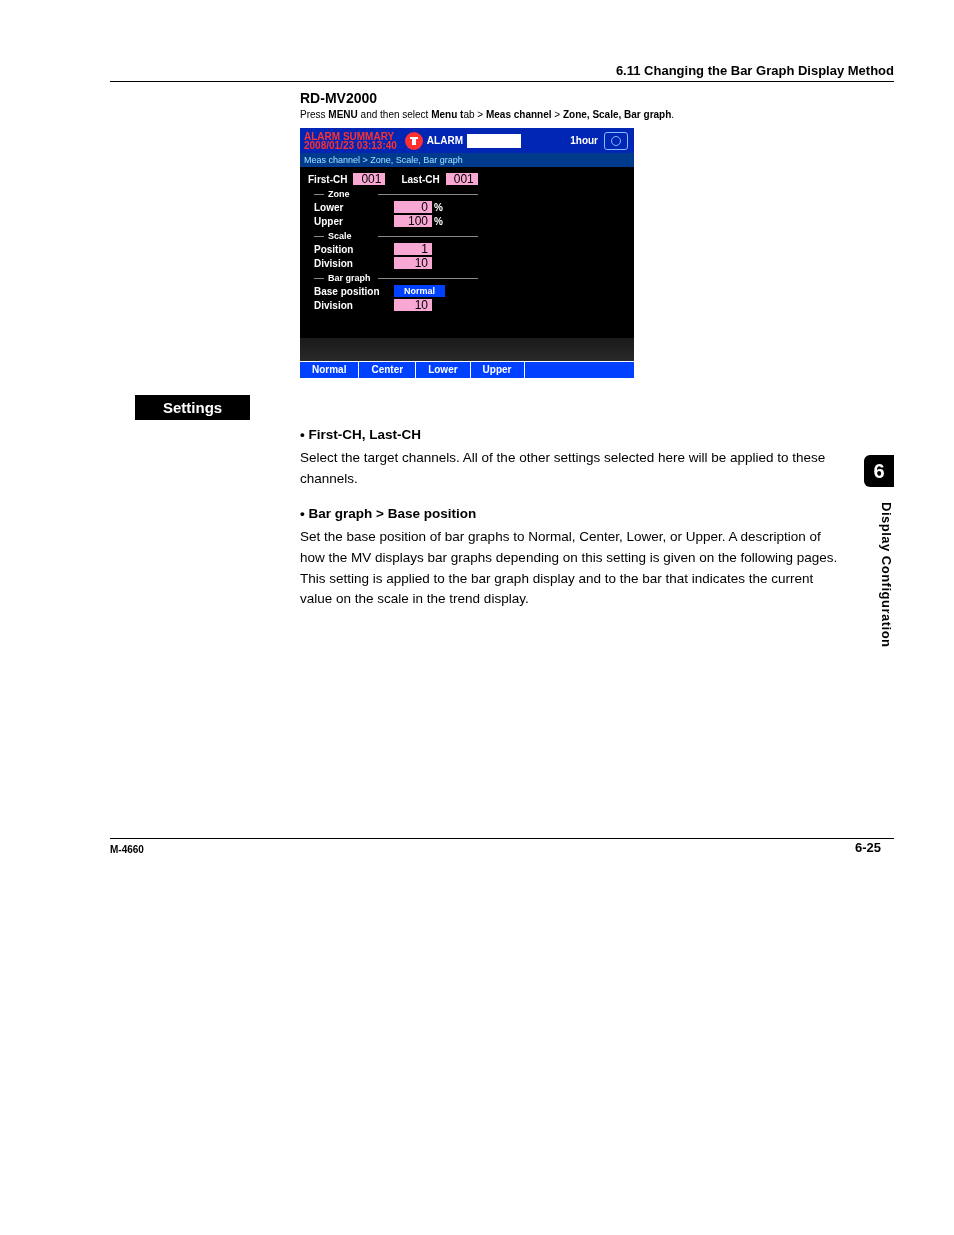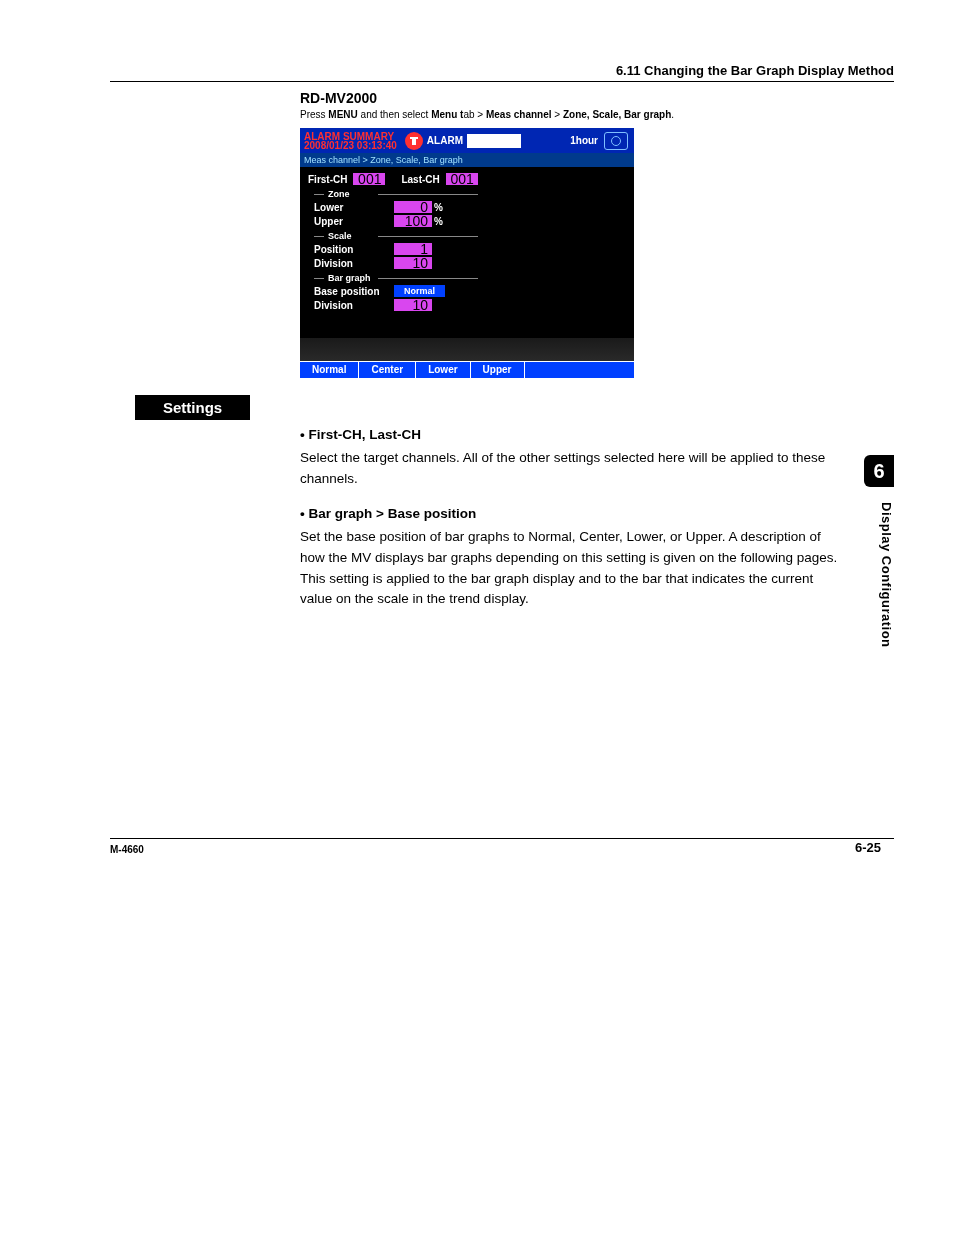--- a/index.html
+++ b/index.html
@@ -105,29 +105,29 @@
     font-size: 9px;
     padding: 2px 4px;
   }
   .dev-body {
     padding: 6px 8px 0 8px;
     color: #fff;
   }
   .row1 { display: flex; align-items: center; gap: 6px; margin-bottom: 4px;}
   .lbl { font-weight: bold; }
   .fld {
-    background: #d946ef;
+    background: #f9a8d4;
     color: #000;
     padding: 0 4px;
     min-width: 24px;
     text-align: right;
     display: inline-block;
     height: 12px;
     line-height: 12px;
-    font-size: 14px;
+    font-size: 12px;
   }
   .group {
     margin-top: 4px;
   }
   .gtitle {
     font-weight: bold;
     font-size: 9px;
     margin-left: 20px;
     position: relative;
   }

